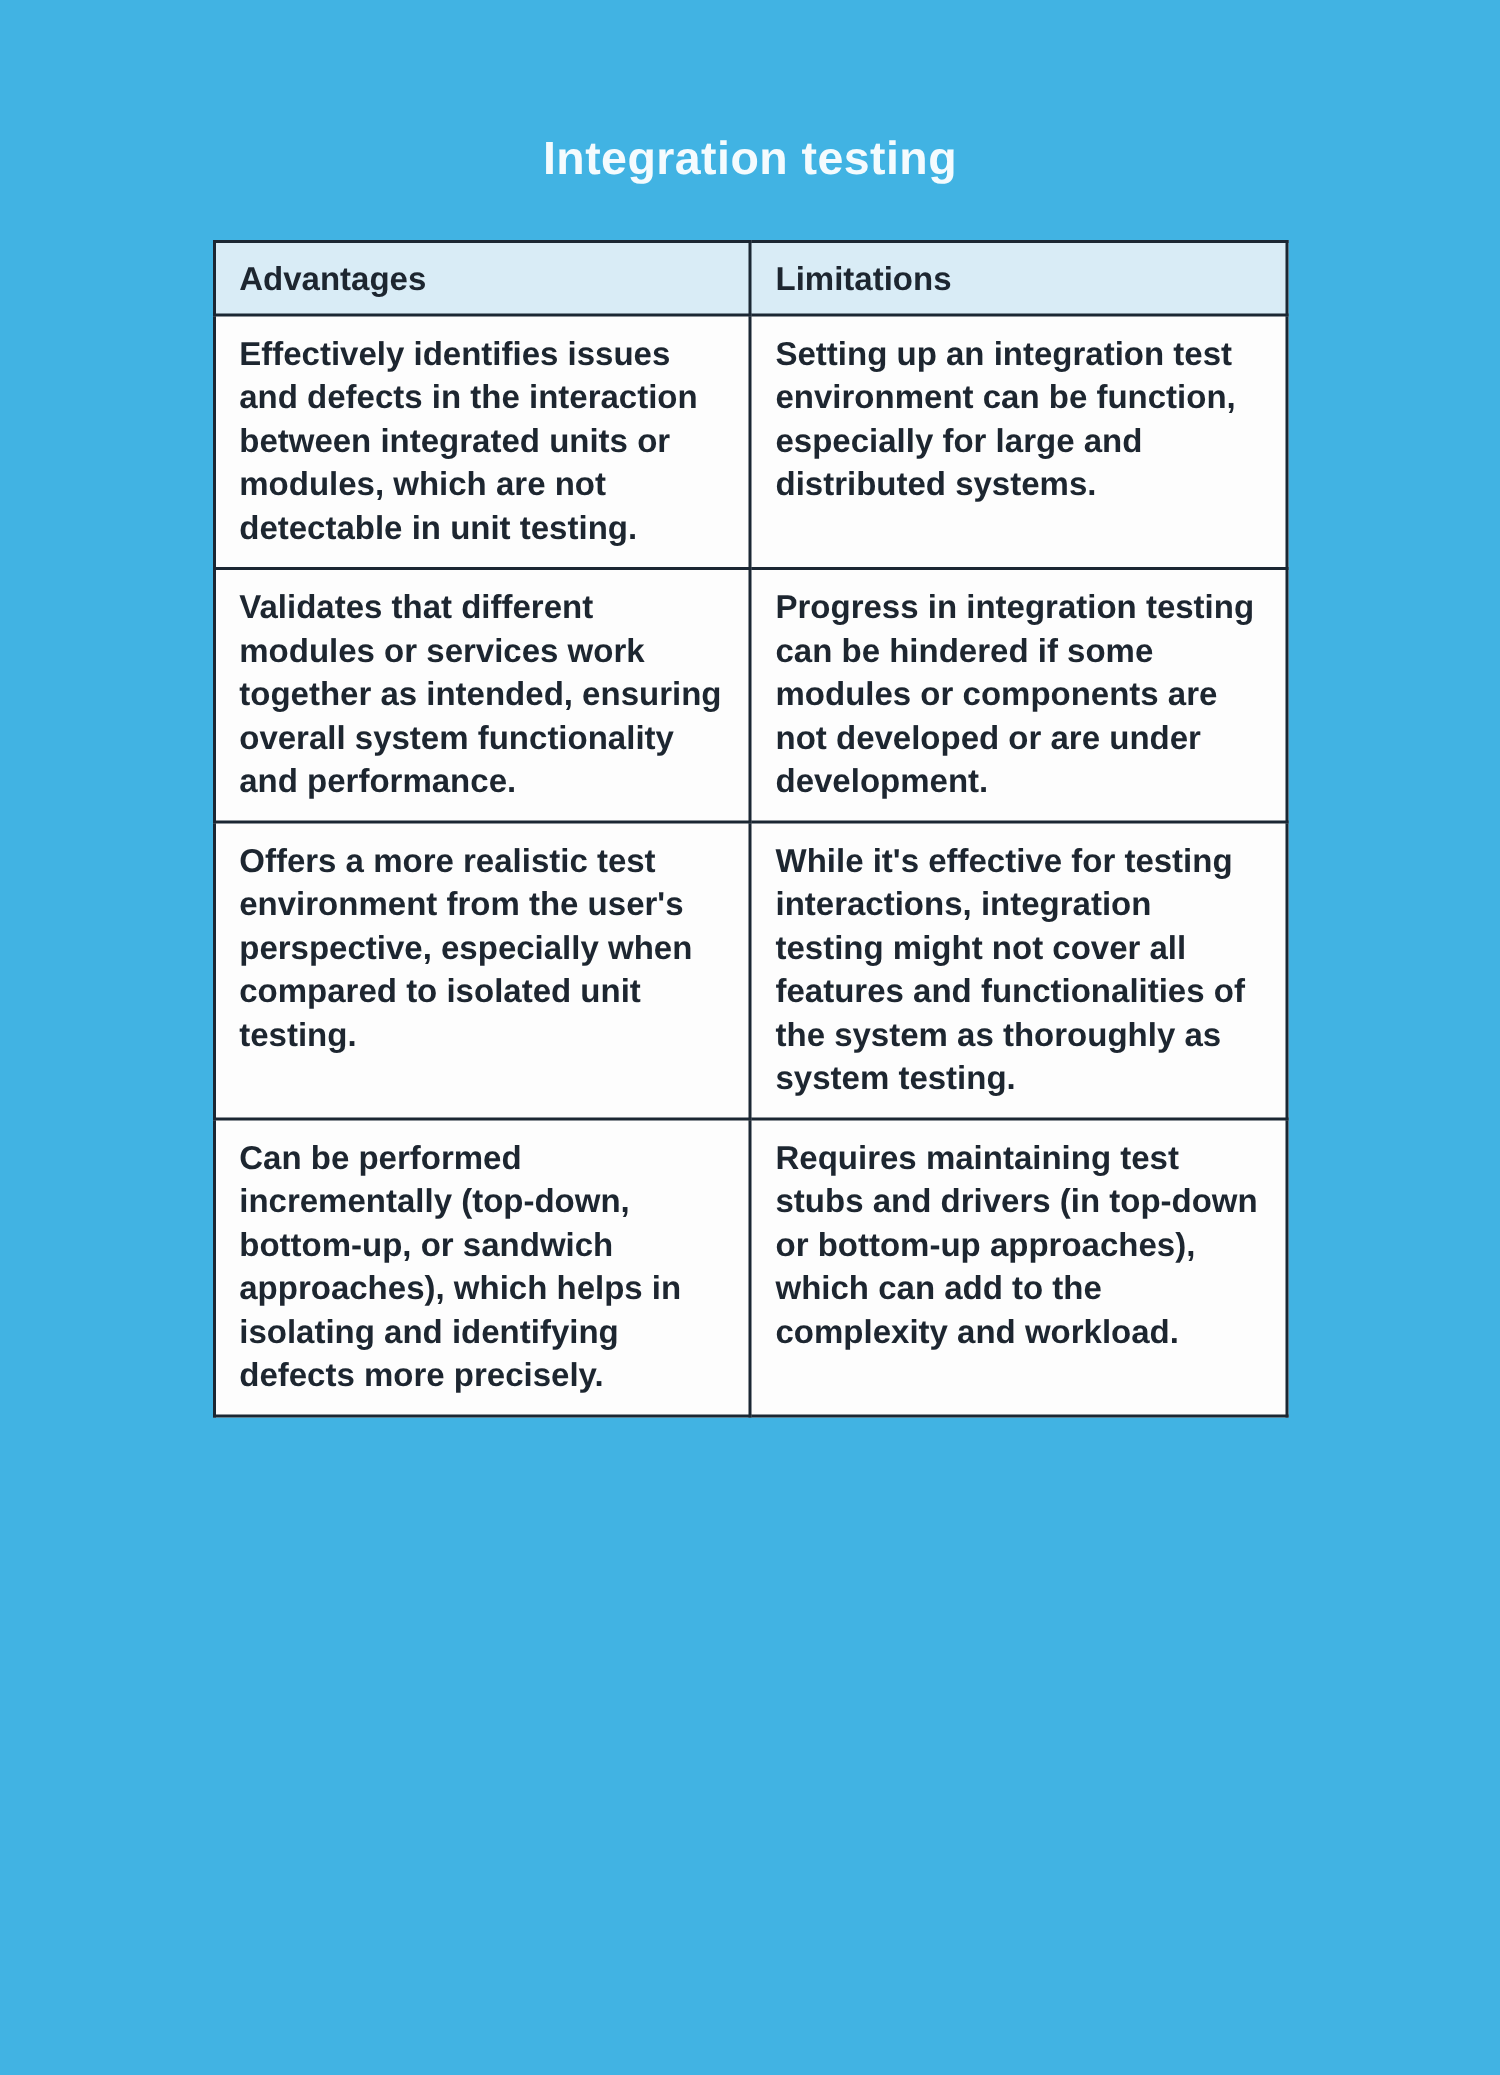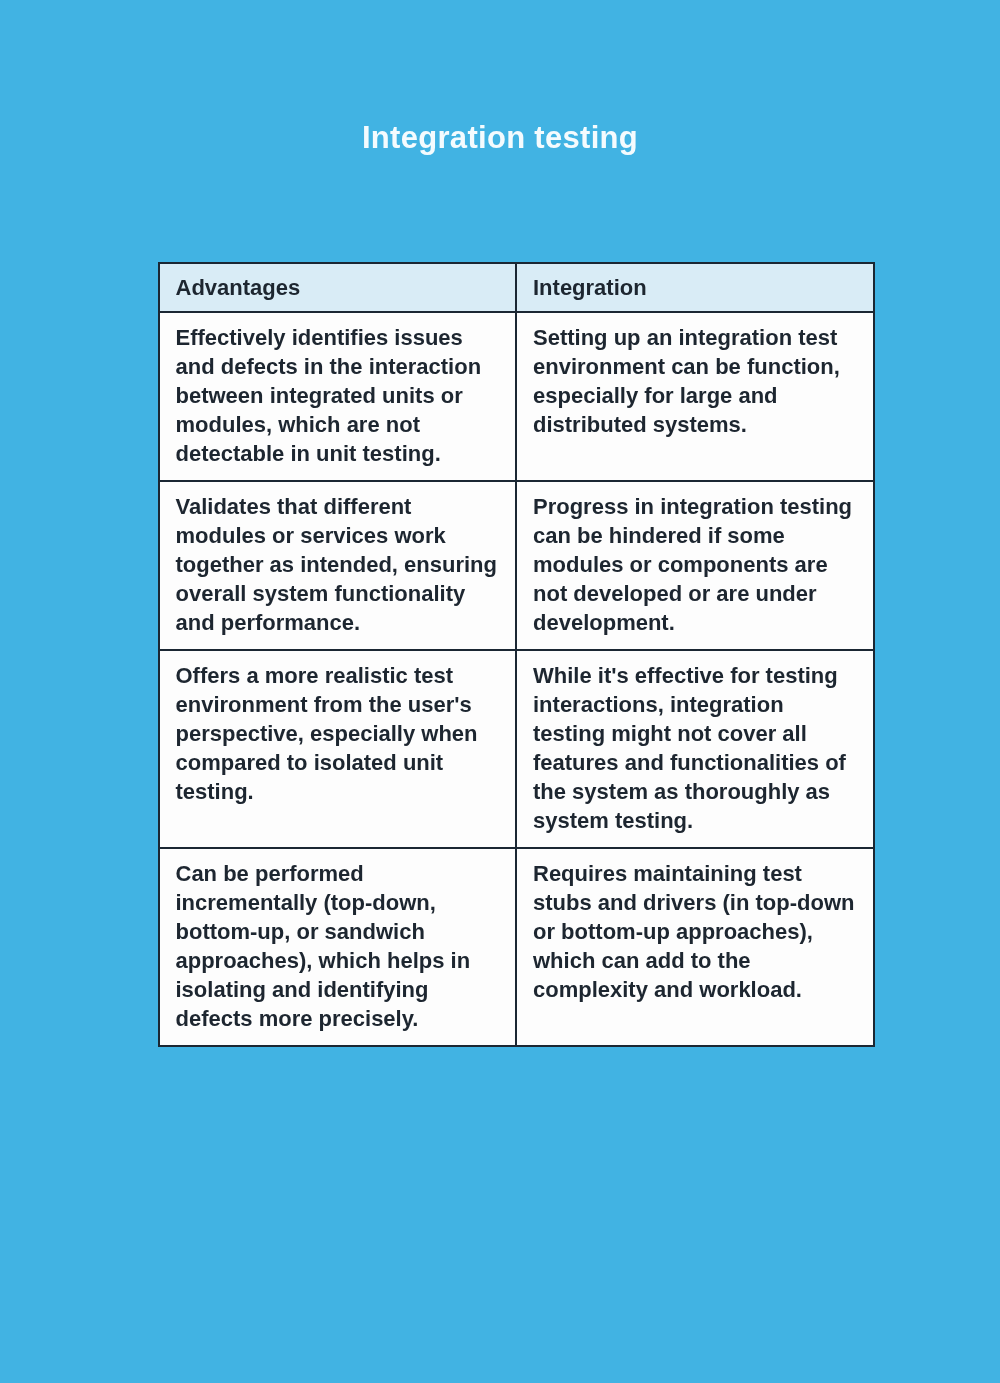--- a/index.html
+++ b/index.html
@@ -3,42 +3,42 @@
 <meta charset="utf-8">
 <style>
   :root {
     --bg: #41b3e3;
     --title-color: #f4fbfe;
     --header-bg: #d9ecf6;
     --cell-bg: #fdfdfd;
     --border: #1b2733;
     --text: #1d2630;
   }
-  * { margin: 0; padding: 16px; box-sizing: border-box; }
+  * { margin: 0; padding: 0; box-sizing: border-box; }
   html, body { margin: 0; padding: 0; }
   body {
     font-family: "Liberation Sans", "DejaVu Sans", sans-serif;
   }
   .page {
     width: 1000px;
     height: 1383px;
     background: var(--bg);
     overflow: hidden;
   }
   .page-title {
     margin-top: 88px;
     text-align: center;
     font-size: 31px;
     font-weight: 700;
     letter-spacing: 0.3px;
     color: var(--title-color);
   }
   .table-wrap {
     width: 717px;
-    margin: 74px auto 0 auto;
+    margin: 36px auto 0 auto;
   }
   table.compare-table {
     width: 717px;
     border-collapse: collapse;
     table-layout: fixed;
     background: var(--cell-bg);
   }
   table.compare-table th,
   table.compare-table td {
     width: 50%;
@@ -66,21 +66,21 @@
 
 <div class="page">
 
   <h1 class="page-title">Integration testing</h1>
 
   <div class="table-wrap">
     <table class="compare-table">
       <thead>
         <tr>
           <th>Advantages</th>
-          <th>Integration</th>
+          <th>Limitations</th>
         </tr>
       </thead>
       <tbody>
         <tr>
           <td>Effectively identifies issues and defects in the interaction between integrated units or modules, which are not detectable in unit testing.</td>
           <td>Setting up an integration test environment can be function, especially for large and distributed systems.</td>
         </tr>
         <tr>
           <td>Validates that different modules or services work together as intended, ensuring overall system functionality and performance.</td>
           <td>Progress in integration testing can be hindered if some modules or components are not developed or are under development.</td>

